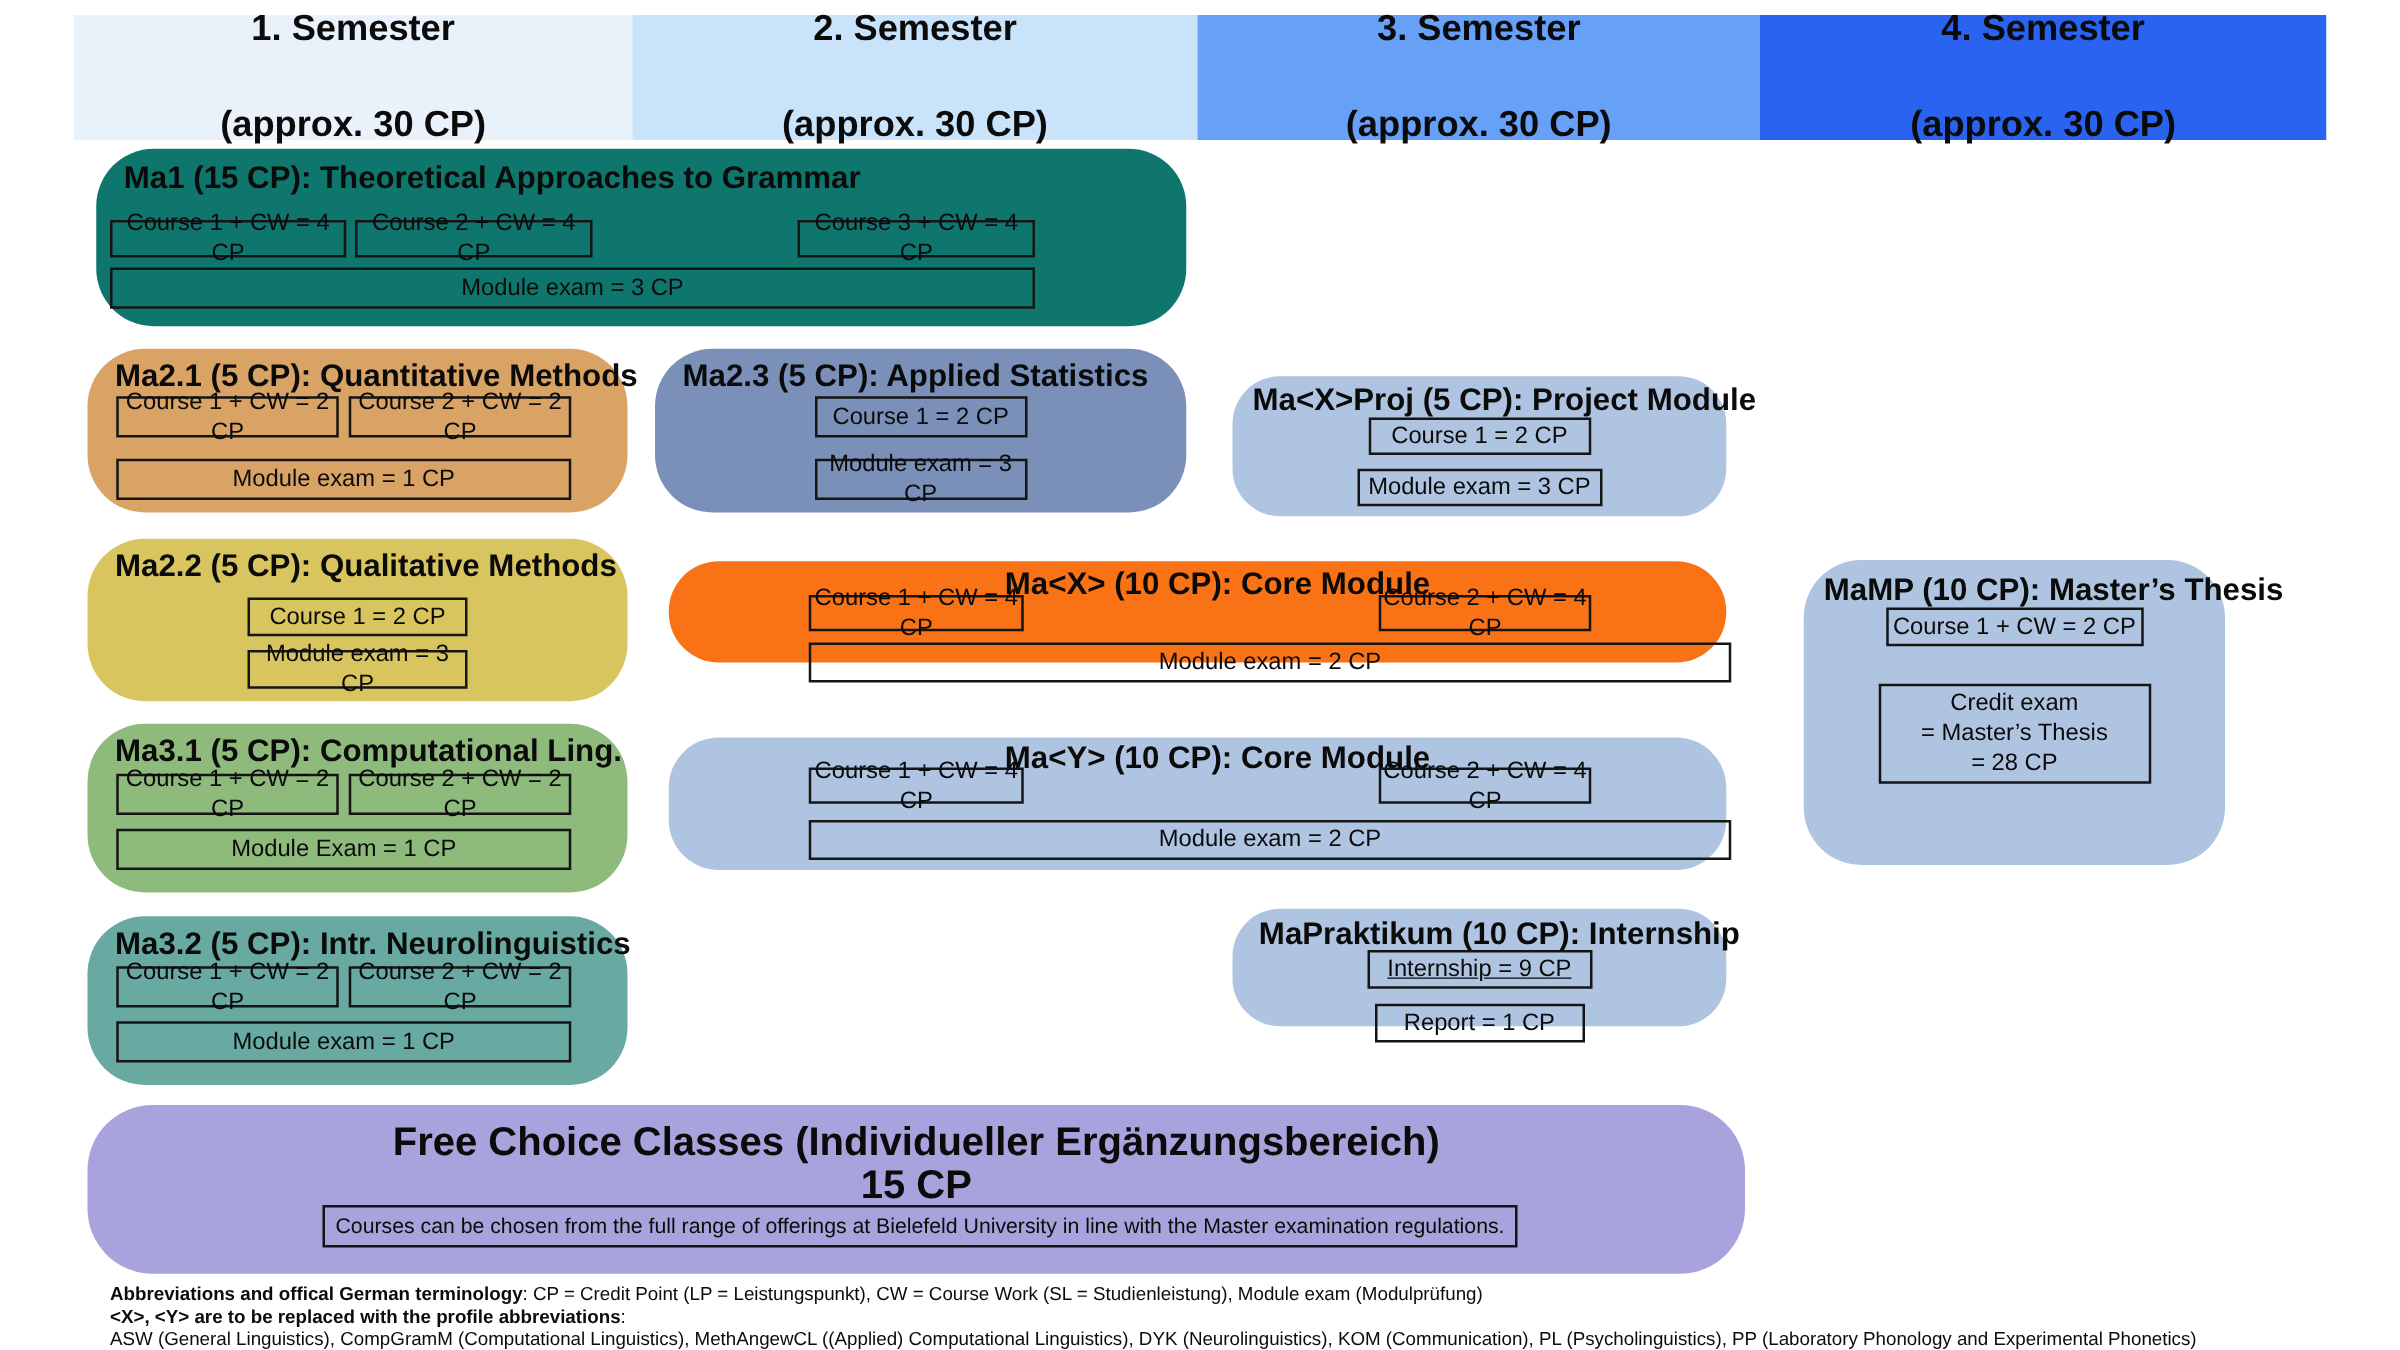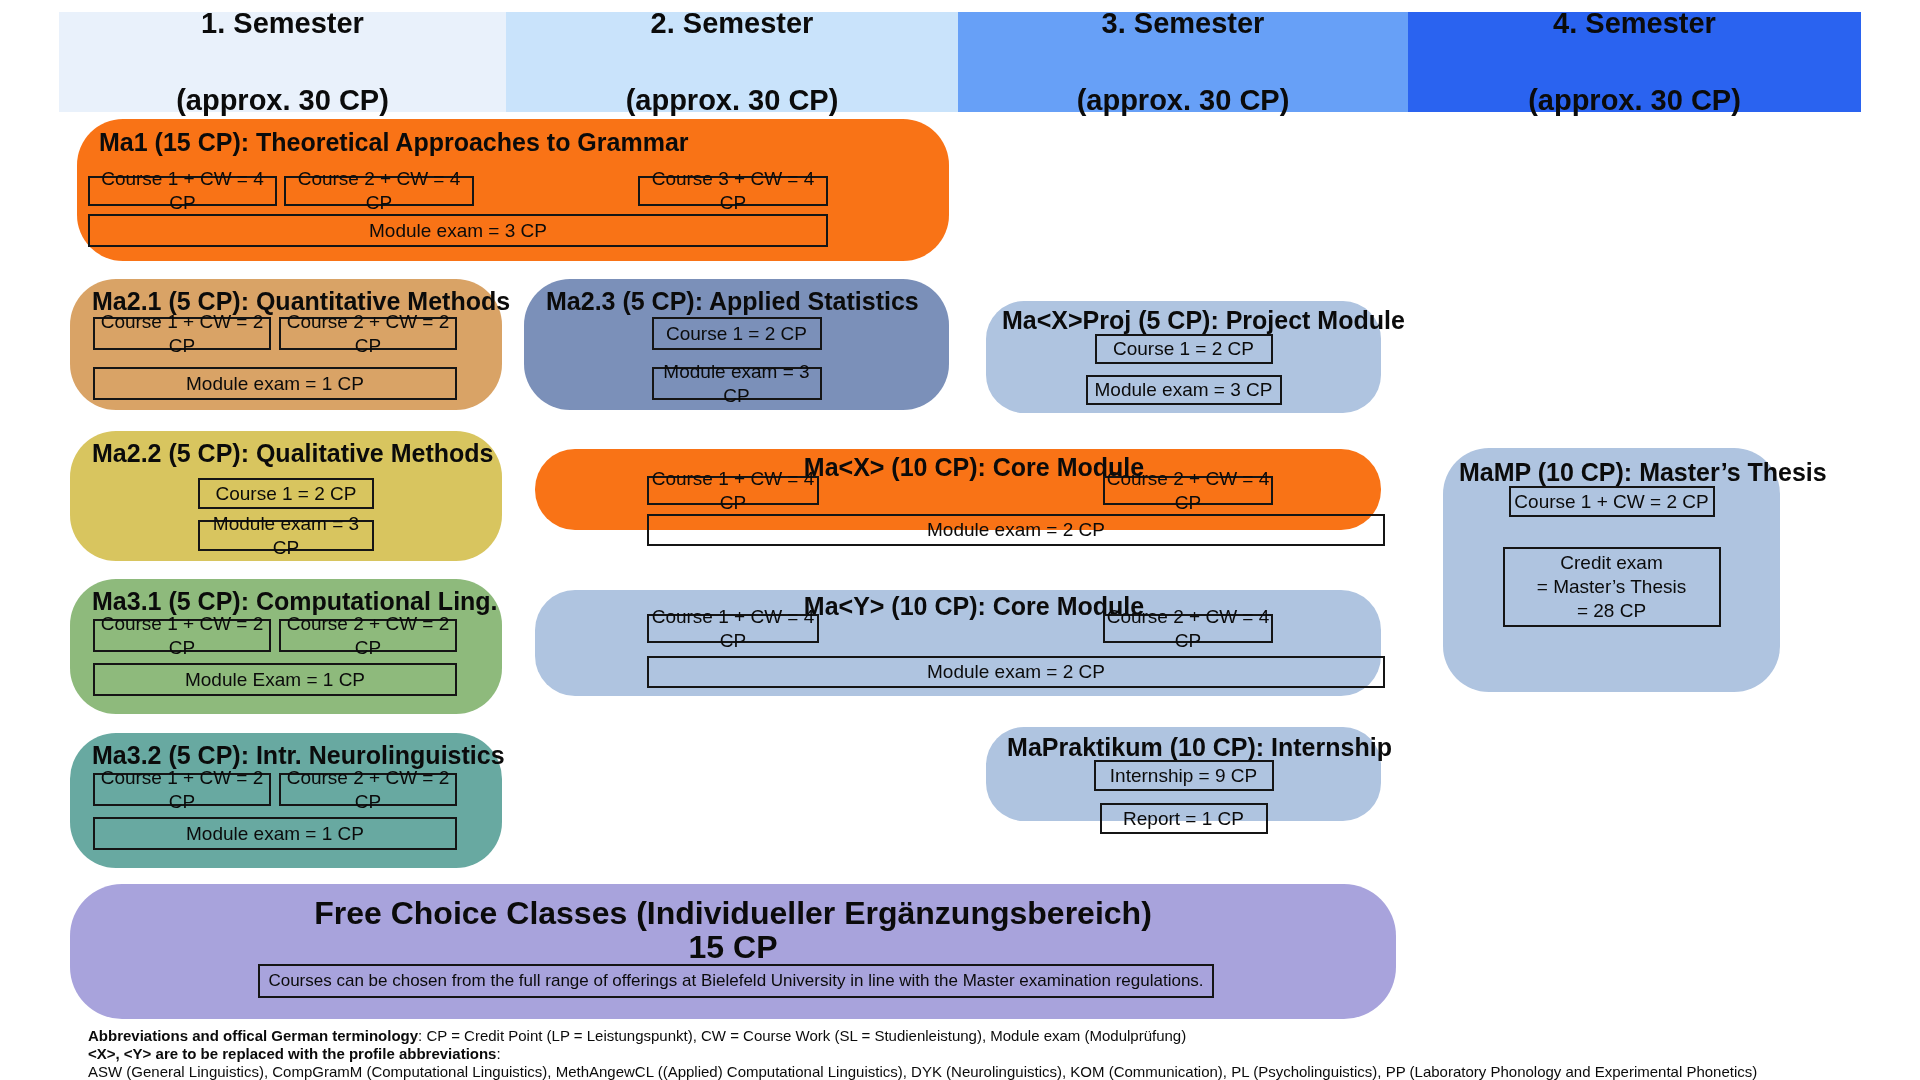--- a/index.html
+++ b/index.html
@@ -30,21 +30,21 @@
 </div>
 <div class="band" style="left: 958px; width: 450px; background: rgb(103, 160, 247);">
   <div>3. Semester</div>
   <div>(approx. 30 CP)</div>
 </div>
 <div class="band" style="left: 1408px; width: 453px; background: rgb(42, 99, 240);">
   <div>4. Semester</div>
   <div>(approx. 30 CP)</div>
 </div>
 
-<div class="module" style="left: 77px; top: 119px; width: 872px; height: 142px; background: #f97316;">
+<div class="module" style="left: 77px; top: 119px; width: 872px; height: 142px; background: #0f766e;">
   <div class="mtitle" style="left:22px;top:9px;">Ma1 (15 CP): Theoretical Approaches to Grammar</div>
   <div class="cbox" style="left:11px;top:57px;width:189px;height:30px;">Course 1 + CW = 4 CP</div>
   <div class="cbox" style="left:207px;top:57px;width:190px;height:30px;">Course 2 + CW = 4 CP</div>
   <div class="cbox" style="left:561px;top:57px;width:190px;height:30px;">Course 3 + CW = 4 CP</div>
   <div class="cbox" style="left:11px;top:95px;width:740px;height:33px;">Module exam = 3 CP</div>
 </div>
 
 <div class="module" style="left: 70px; top: 279px; width: 432px; height: 131px; background: rgb(217, 163, 102);">
   <div class="mtitle" style="left:22px;top:8px;">Ma2.1 (5 CP): Quantitative Methods</div>
   <div class="cbox" style="left:23px;top:38px;width:178px;height:33px;">Course 1 + CW = 2 CP</div>
@@ -103,21 +103,21 @@
 
 <div class="module" style="left: 70px; top: 733px; width: 432px; height: 135px; background: rgb(104, 169, 161);">
   <div class="mtitle" style="left:22px;top:8px;">Ma3.2 (5 CP): Intr. Neurolinguistics</div>
   <div class="cbox" style="left:23px;top:40px;width:178px;height:33px;">Course 1 + CW = 2 CP</div>
   <div class="cbox" style="left:209px;top:40px;width:178px;height:33px;">Course 2 + CW = 2 CP</div>
   <div class="cbox" style="left:23px;top:84px;width:364px;height:33px;">Module exam = 1 CP</div>
 </div>
 
 <div class="module" style="left: 986px; top: 727px; width: 395px; height: 94px; border-radius: 38px; background: rgb(175, 196, 224);">
   <div class="mtitle center" style="top:6px;">MaPraktikum (10 CP): Internship</div>
-  <div class="cbox centerx" style="top:33px;width:180px;height:31px;">Internship = 9 CP</div>
+  <div class="cbox centerx" style="top:33px;width:180px;height:31px;text-decoration:underline;">Internship = 9 CP</div>
   <div class="cbox centerx" style="top:76px;width:168px;height:31px;">Report = 1 CP</div>
 </div>
 
 <div class="module" style="left: 70px; top: 884px; width: 1326px; height: 135px; border-radius: 52px; background: rgb(168, 163, 220);">
   <div class="fc-title" style="top:11px;">Free Choice Classes  (Individueller Ergänzungsbereich)</div>
   <div class="fc-title" style="top:45px;">15 CP</div>
   <div class="cbox" style="left:188px;top:80px;width:956px;height:34px;font-size:17px;">Courses can be chosen from the full range of offerings at Bielefeld University in line with the Master examination regulations.</div>
 </div>
 
 <div class="footer-line" style="top:1027px;">

